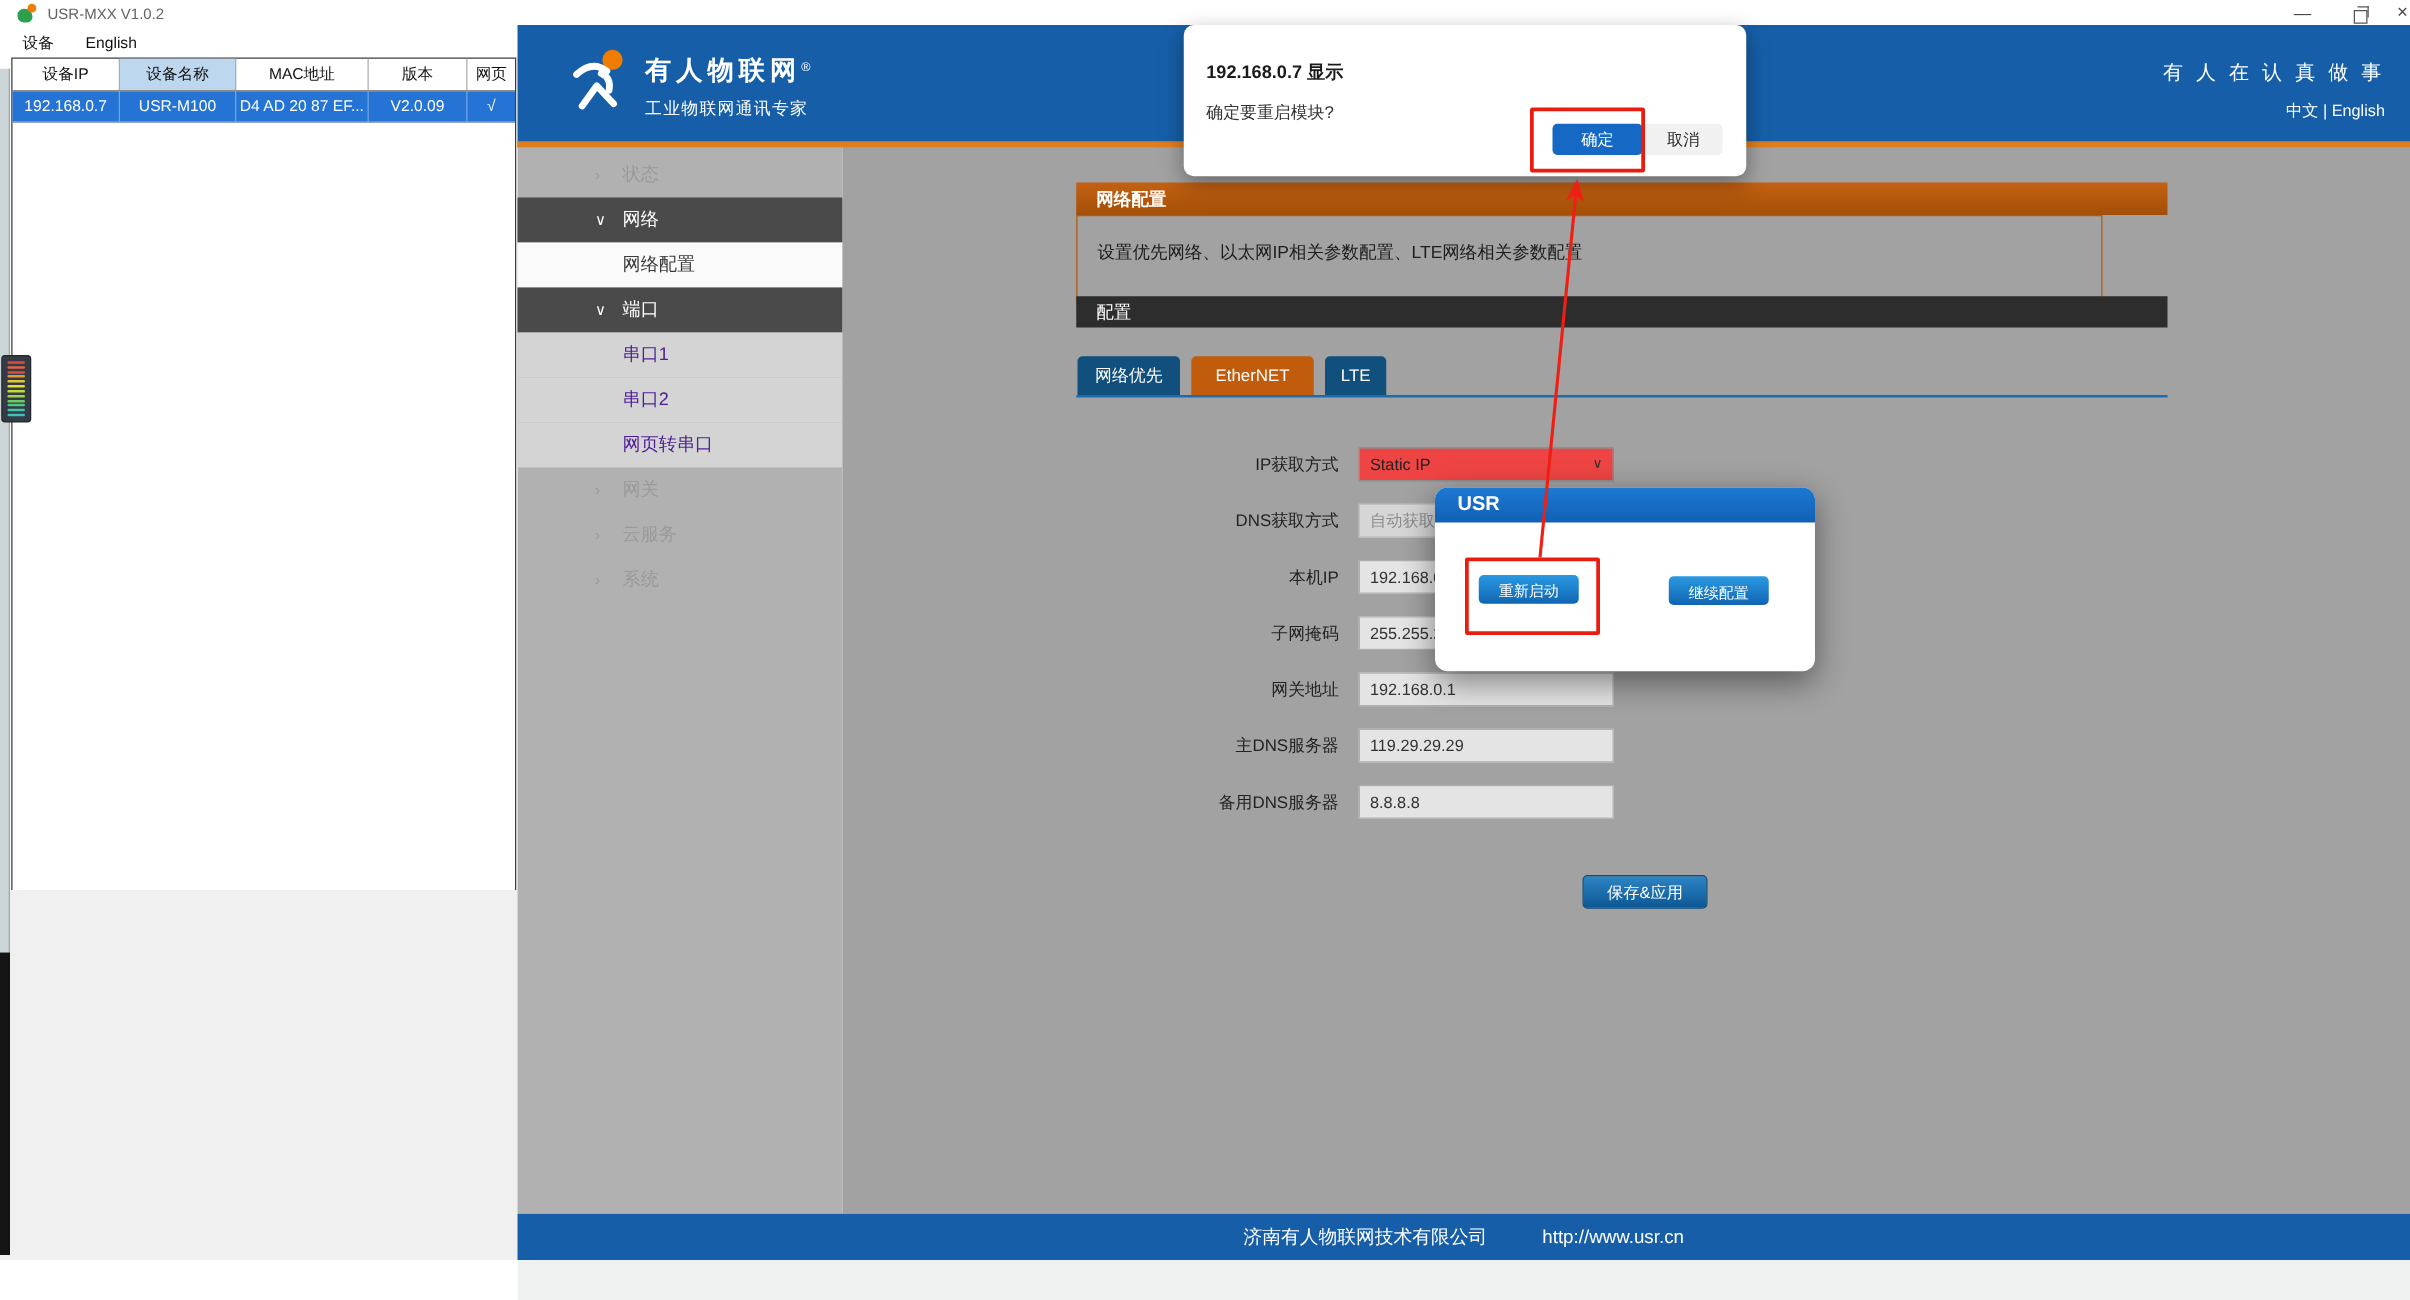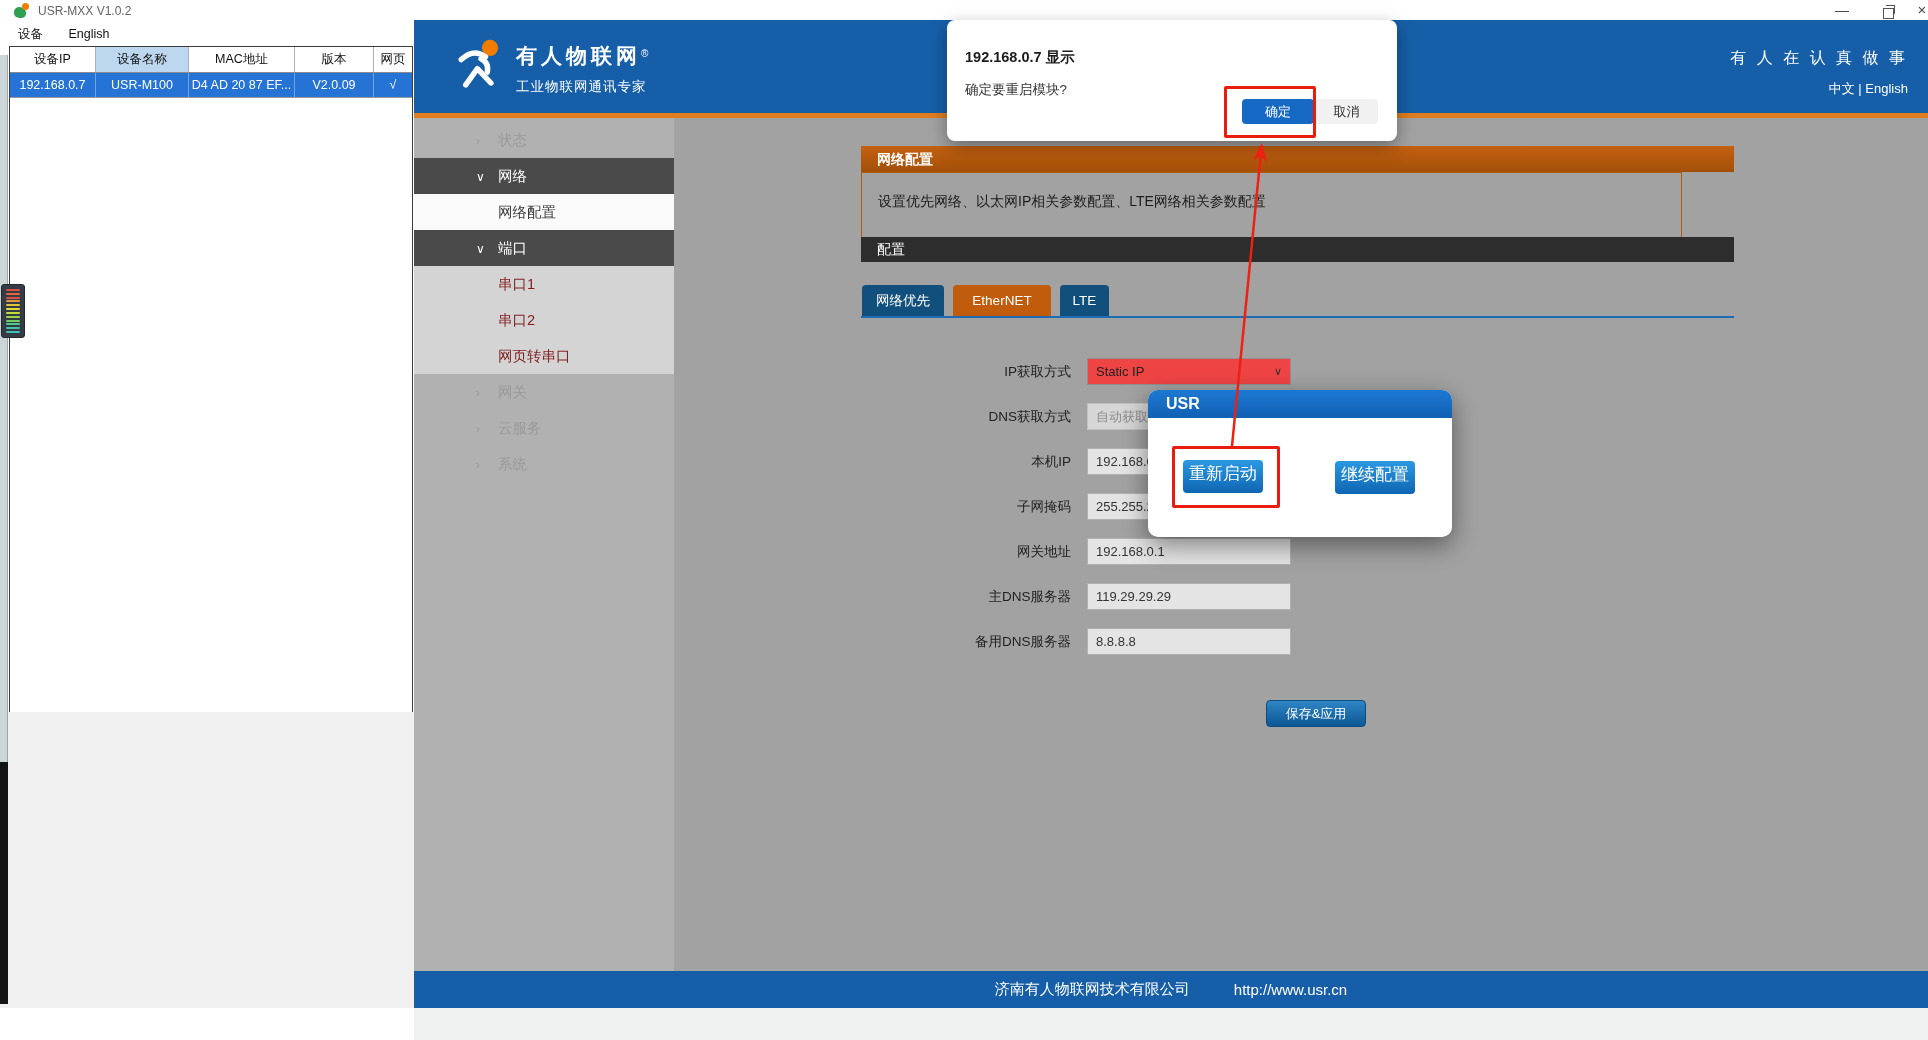--- a/index.html
+++ b/index.html
@@ -45,21 +45,21 @@
   .brand-block .brand{font-size:21px;font-weight:bold;letter-spacing:4px;}
   .brand-block .reg{font-size:10px;vertical-align:super;}
   .brand-block .slogan{font-size:13.5px;letter-spacing:1px;margin-top:8px;}
   .motto{position:absolute;right:20px;top:28px;color:#fff;font-size:16px;letter-spacing:3px;}
   .lang{position:absolute;right:20px;top:60px;color:#fff;font-size:13px;}
   
   .web-sidebar{position:absolute;left:414px;top:118px;width:260px;height:853px;background:#b1b1b1;}
   .sb-row{position:absolute;left:0;width:260px;height:36px;line-height:36px;font-size:14.5px;color:#9a9a9a;}
   .sb-row .chev{display:inline-block;width:22px;margin-left:62px;font-size:12px;}
   .sb-row.grp{background:#4a4a4a;color:#fff;}
-  .sb-row.sub{background:#d4d4d4;color:#7f1d1d;}
+  .sb-row.sub{background:#d4d4d4;color:#4c1d95;}
   .sb-row.sub .lbl{margin-left:84px;}
   .sb-row.active{background:#fafafa;color:#3a3a3a;}
   .sb-row.active .lbl{margin-left:84px;}
   
   .web-main{position:absolute;left:674px;top:118px;width:1254px;height:853px;background:#a2a2a2;}
   .sec-header{position:absolute;left:187px;top:28px;width:873px;height:26px;background:linear-gradient(#c46112,#a34f08);
               color:#fff;font-size:14px;font-weight:bold;line-height:26px;padding-left:16px;box-sizing:border-box;}
   .sec-desc{position:absolute;left:187px;top:54px;width:821px;height:72px;border:1px solid #b05c10;box-sizing:border-box;}
   .sec-desc span{position:absolute;left:16px;top:20px;font-size:14px;color:#1c1c1c;}
   .cfg-bar{position:absolute;left:187px;top:119px;width:873px;height:25px;background:#2d2d2d;color:#fff;font-size:14px;
@@ -89,22 +89,22 @@
   .d-ok{position:absolute;left:295px;top:79px;width:72px;height:25px;background:#1568c4;color:#fff;border-radius:4px;
         text-align:center;line-height:25px;font-size:13px;}
   .d-cancel{position:absolute;left:368px;top:79px;width:63px;height:25px;background:#f1f1f1;color:#2b2b2b;border-radius:4px;
         text-align:center;line-height:25px;font-size:13px;}
   .d-okbox{position:absolute;left:277px;top:66px;width:86px;height:46px;border:3px solid #ea1c0f;border-radius:2px;z-index:41;}
   
   .usr-modal{position:absolute;left:1148px;top:390px;width:304px;height:147px;background:#fff;border-radius:10px;
              box-shadow:0 8px 26px rgba(0,0,0,.45);z-index:30;}
   .m-header{position:absolute;left:0;top:0;width:100%;height:28px;background:linear-gradient(#1d78d2,#1160b4);
             border-radius:10px 10px 0 0;color:#fff;font-weight:bold;font-size:16px;line-height:28px;padding-left:18px;box-sizing:border-box;}
-  .m-btn{position:absolute;width:80px;height:33px;background:linear-gradient(#2b99e2,#0f65b2);border-radius:4px;color:#fff;
-         text-align:center;line-height:27px;font-size:17px;}
+  .m-btn{position:absolute;width:80px;height:23px;background:linear-gradient(#2b99e2,#0f65b2);border-radius:4px;color:#fff;
+         text-align:center;line-height:27px;font-size:12px;}
   .m-restart{left:35px;top:70px;}
   .m-continue{left:187px;top:71px;}
   .m-redbox{position:absolute;left:24px;top:56px;width:102px;height:56px;border:3px solid #ea1c0f;border-radius:2px;z-index:31;}
   
   .arrow-svg{position:absolute;left:0;top:0;width:1928px;height:1040px;z-index:50;pointer-events:none;}
 </style>
 </head>
 <body>
 
 <div class="screen">

